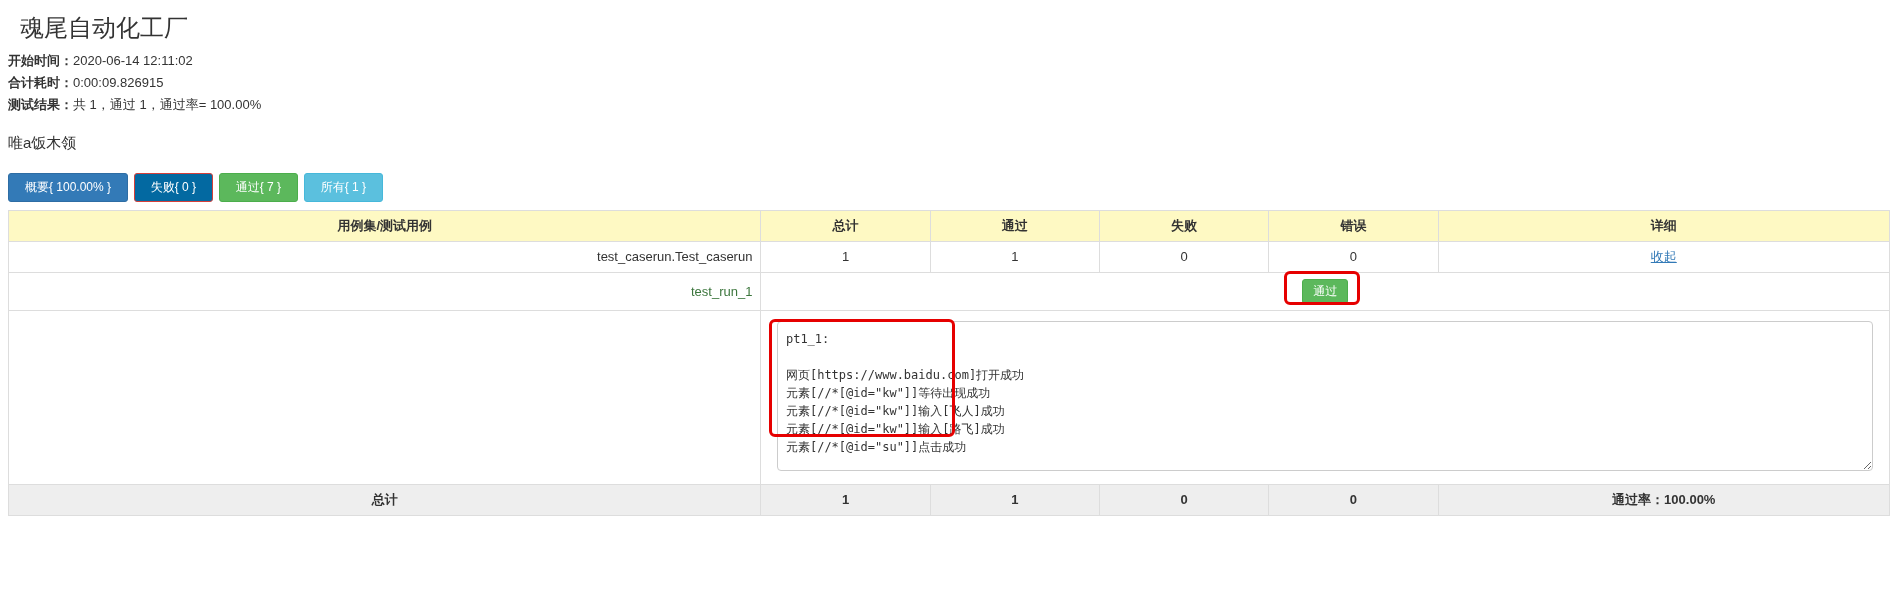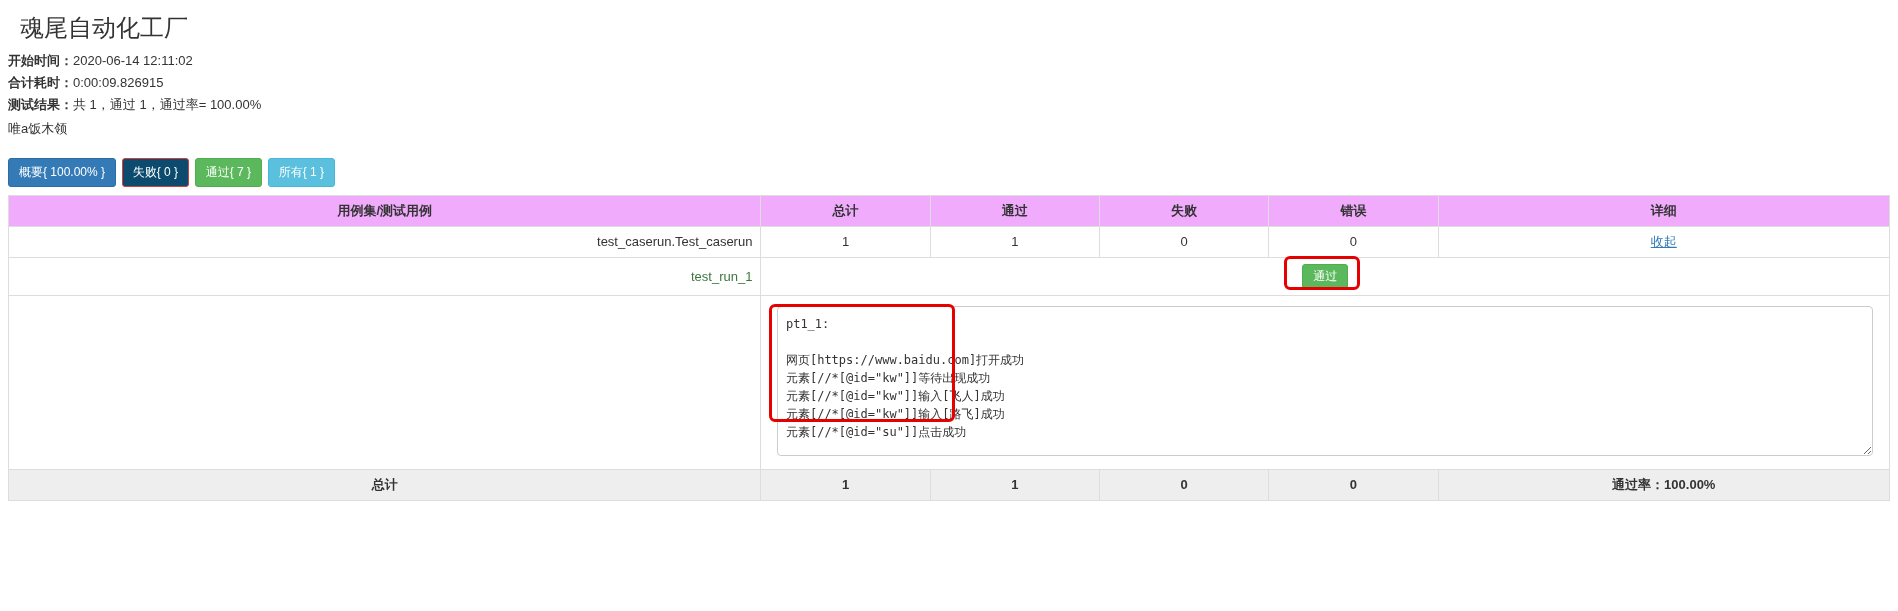--- a/index.html
+++ b/index.html
@@ -1,29 +1,29 @@
 <!DOCTYPE html>
 <html><head>
 <meta charset="utf-8">
 <style>
   html,body{margin:0;padding:0;font-family:"Helvetica Neue",Helvetica,Arial,"Microsoft YaHei",sans-serif;font-size:13px;color:#333;background:#fff}
   .page{padding:8px}
   h1{font-size:24px;font-weight:500;margin:4px 0 8px 12px}
   .meta-line{font-size:13px;margin:4px 0;color:#333}
   .meta-line strong{font-weight:700}
-  .desc{margin:6px 0 20px 0;font-size:13px}
+  .desc{margin:20px 0 20px 0;font-size:15px}
   .btn-row{margin:10px 0 8px 0}
-  .btn{display:inline-block;padding:5px 10px;font-size:12px;color:#fff;border-radius:3px;border:1px solid transparent;margin-right:2px;cursor:pointer;line-height:1.4}
+  .btn{display:inline-block;padding:5px 16px;font-size:12px;color:#fff;border-radius:3px;border:1px solid transparent;margin-right:2px;cursor:pointer;line-height:1.4}
   .btn-primary{background:#337ab7;border-color:#2e6da4}
-  .btn-danger{background:#0c4a6e;border-color:#d43f3a}
+  .btn-danger{background:#0369a1;border-color:#d43f3a}
   .btn-success{background:#5cb85c;border-color:#4cae4c}
   .btn-info{background:#5bc0de;border-color:#46b8da}
   table{width:100%;border-collapse:collapse;table-layout:fixed}
   th,td{border:1px solid #ddd;padding:6px 8px;font-size:13px;text-align:center;vertical-align:middle}
-  thead th{background:#f0abfc;font-weight:700;color:#333}
+  thead th{background:#fef9c3;font-weight:700;color:#333}
   td.left{text-align:right}
   .suite-row td{background:#fff}
   .suite-row td.left{padding-left:10px}
   .case-row td.left{padding-left:26px;color:#3c763d}
   .detail-link{color:#337ab7;text-decoration:underline;cursor:pointer}
   .badge-pass{display:inline-block;background:#5cb85c;color:#fff;font-size:12px;padding:3px 10px;border-radius:3px;border:1px solid #4cae4c}
   .badge-pass-wrap{display:inline-block;position:relative}
   .highlight-box{position:absolute;border:3px solid #e60000;border-radius:6px;pointer-events:none}
   .highlight-badge{top:-8px;left:-18px;width:70px;height:28px}
   .log-row td{padding:10px}

